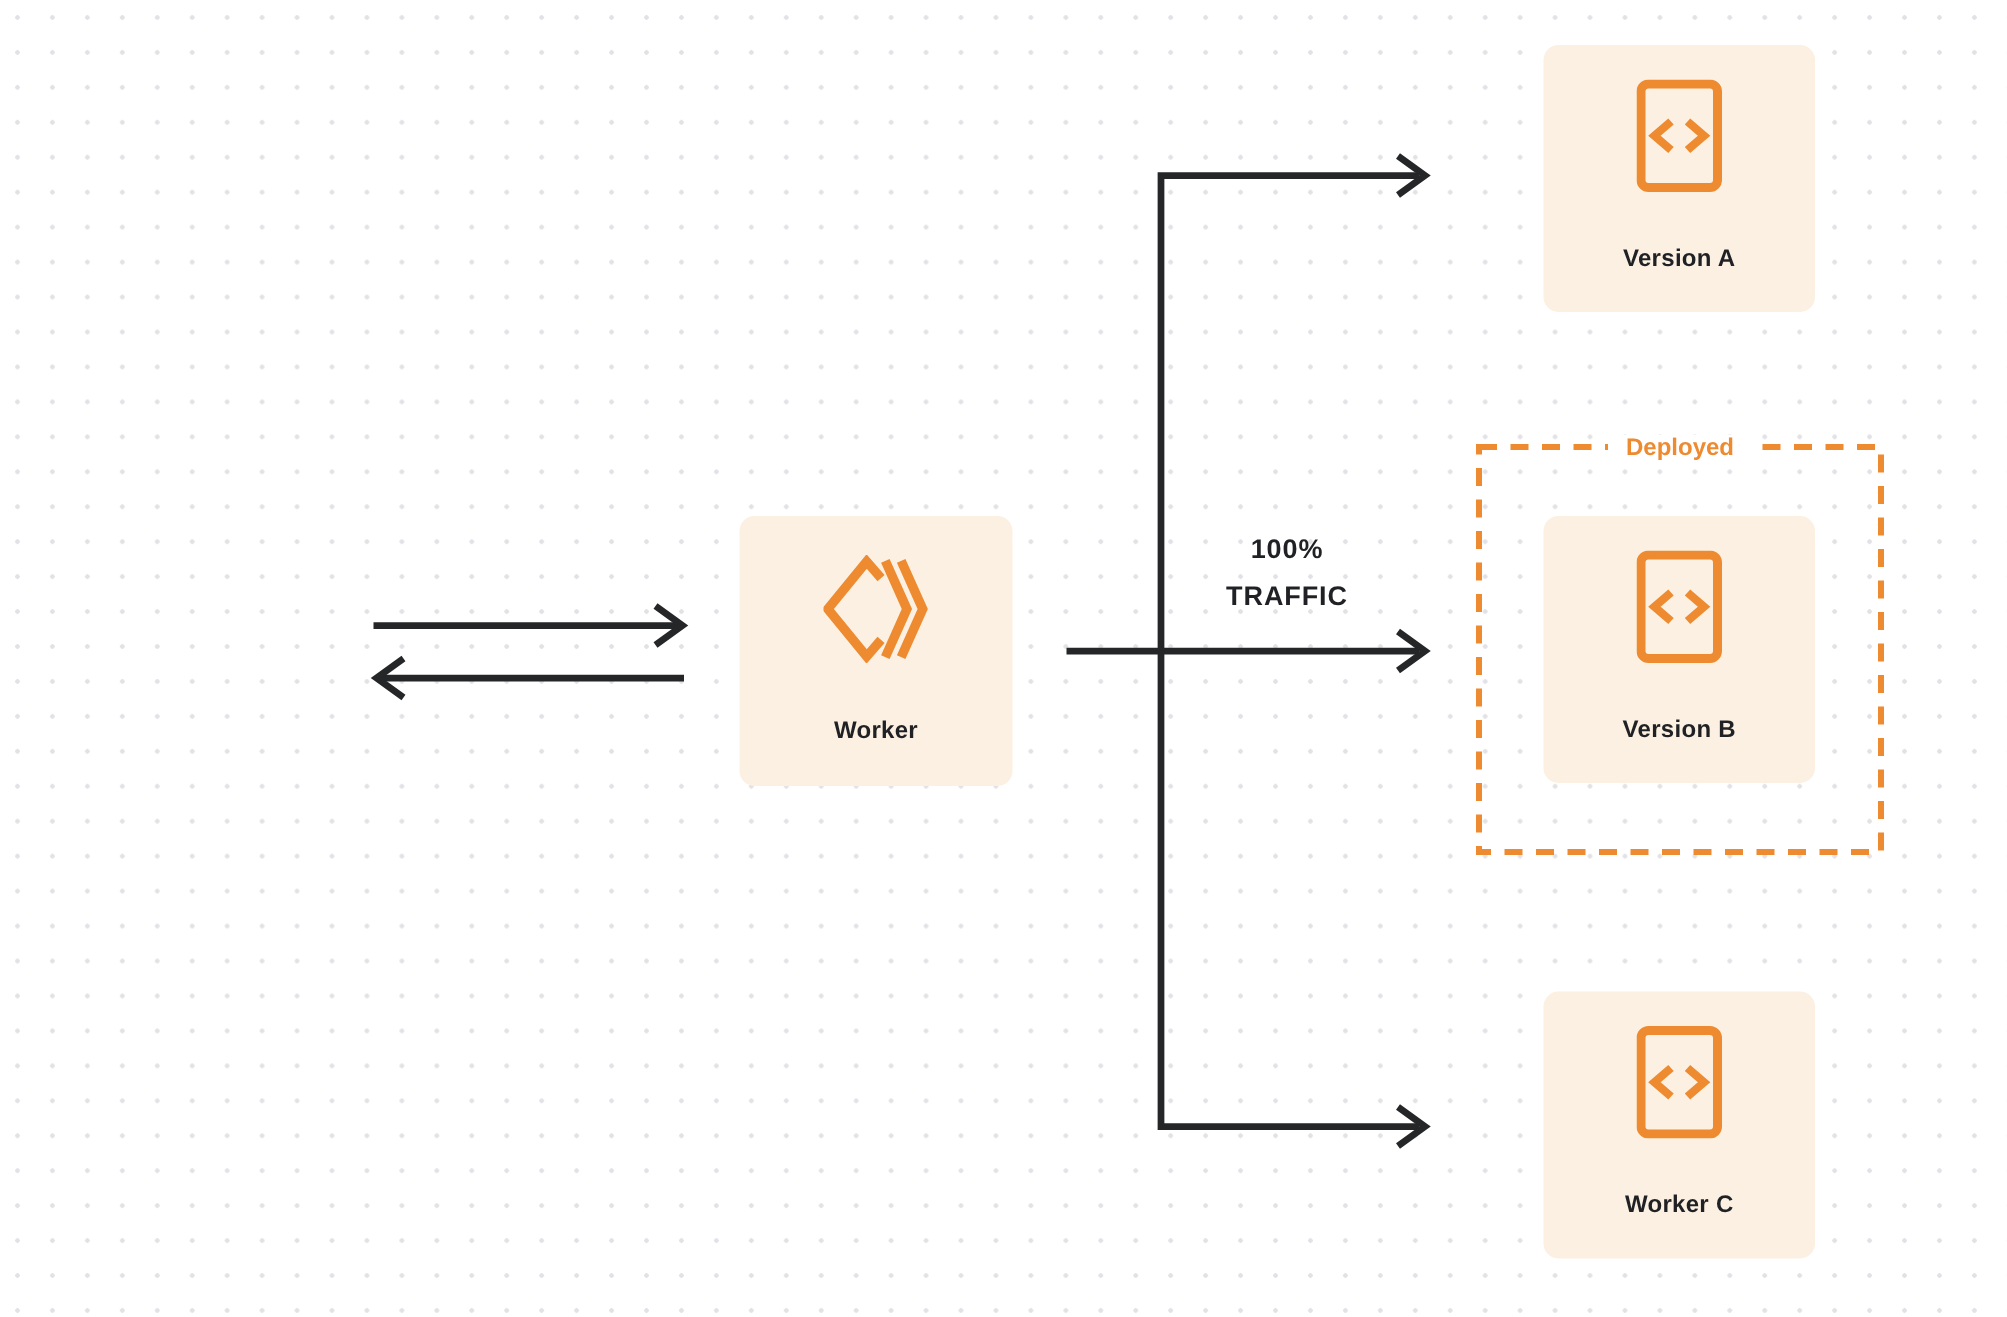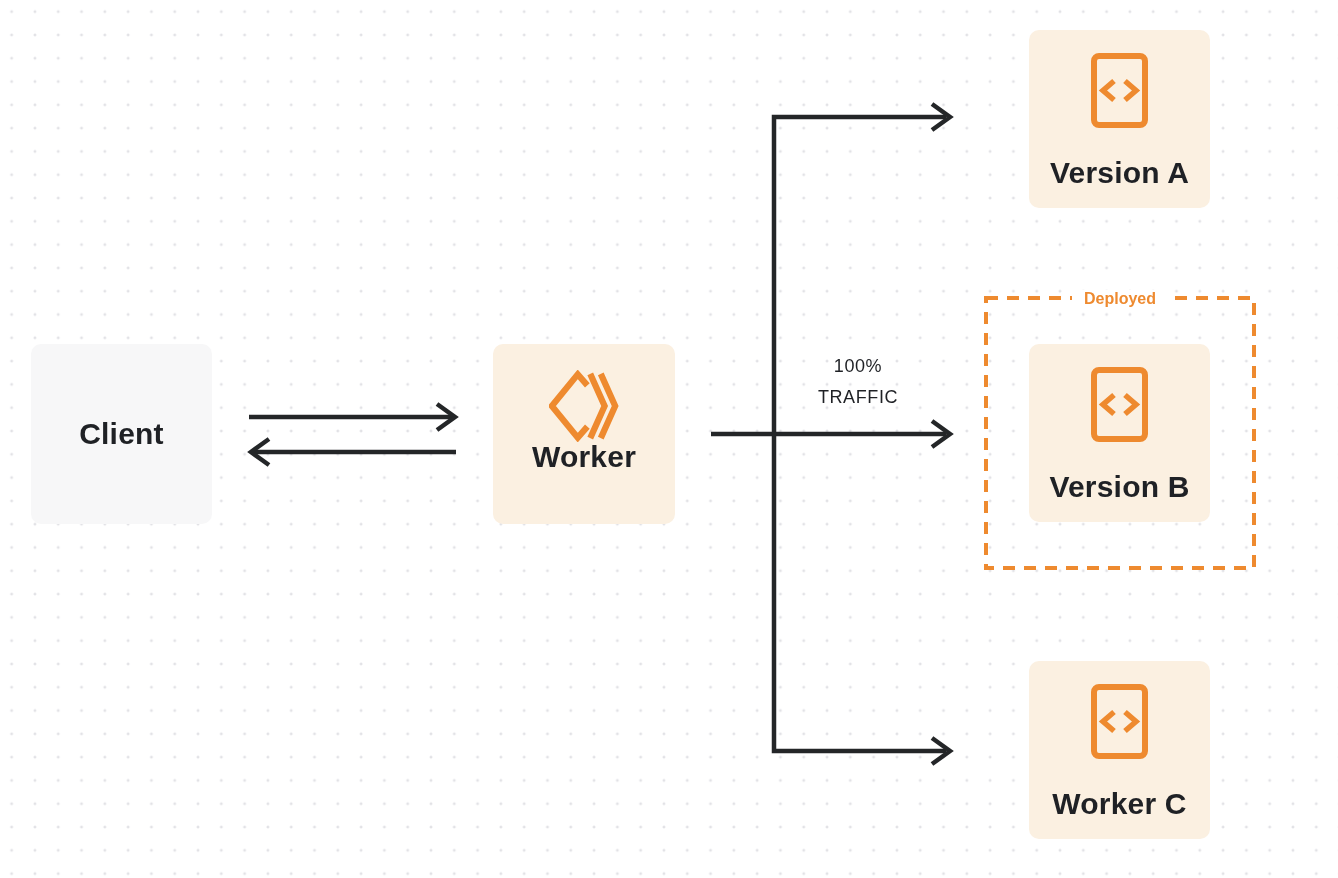--- a/index.html
+++ b/index.html
@@ -20,35 +20,35 @@
     background-size:23.3px 23.3px;
     position:relative;
   }
   .stage{position:absolute;inset:0;}
   .card{
     position:absolute;
     display:flex;flex-direction:column;align-items:center;
     border-radius:10px;
   }
   .card .label{
-    font-weight:700;font-size:30px;line-height:30px;
+    font-weight:700;font-size:16px;line-height:30px;
     color:var(--text-dark,#1F2125);
     letter-spacing:.2px;
   }
   .client-card{
     left:31px;top:344px;width:181px;height:180px;
     background:var(--client-gray-bg,#F7F7F8);
     justify-content:center;
   }
   .worker-card{
     left:493px;top:344px;width:182px;height:180px;
     background:var(--node-cream-bg,#FBF0E1);
   }
   .worker-card .node-icon{margin-top:26px;}
-  .worker-card .label{}
+  .worker-card .label{margin-top:31px;}
   .version-card{
     width:181px;height:178px;left:1029px;
     background:var(--node-cream-bg,#FBF0E1);
   }
   .version-a{top:30px;}
   .version-b{top:344px;}
   .version-c{top:661px;}
   .version-card .node-icon{margin-top:23px;}
   .version-card .label{margin-top:30px;}
 
@@ -63,21 +63,21 @@
     background:var(--background,#fff);
     padding:0 12px;
     color:var(--accent-orange,#EE8A2F);
     font-weight:700;font-size:16px;white-space:nowrap;
     z-index:3;
   }
   .traffic-label{
     position:absolute;left:858px;top:351px;
     transform:translateX(-50%);
     text-align:center;
-    font-weight:400;font-size:18px;line-height:31px;
+    font-weight:700;font-size:18px;line-height:31px;
     letter-spacing:.6px;
     color:var(--text-dark,#1F2125);
     z-index:3;white-space:nowrap;
   }
 </style>
 </head>
 <body>
 
 <div class="stage">
 
@@ -100,23 +100,20 @@
 
     <g>
       <path class="stroke-dark" d="M946,117 H774 V751 H946"></path>
       <path class="stroke-dark" d="M932,104 L950,117 L932,130"></path>
       <path class="stroke-dark" d="M932,738 L950,751 L932,764"></path>
     </g>
 
     <rect class="stroke-dash" x="986" y="298" width="268" height="270"></rect>
   </svg>
 
-  <div class="card client-card">
-    <div class="label">Client</div>
-  </div>
 
   <div class="card worker-card">
     <svg class="node-icon" width="70" height="72" viewBox="0 0 73 72">
       <path class="icon-orange" stroke-width="6.5" d="M40,14.5 L30,3 L3,36 L30,69 L40,57.5"></path>
       <path class="icon-orange" stroke-width="6.5" d="M43,2.5 L58,36 L43,69.5"></path>
       <path class="icon-orange" stroke-width="6.5" d="M54,2.5 L69,36 L54,69.5"></path>
     </svg>
     <div class="label">Worker</div>
   </div>
 

